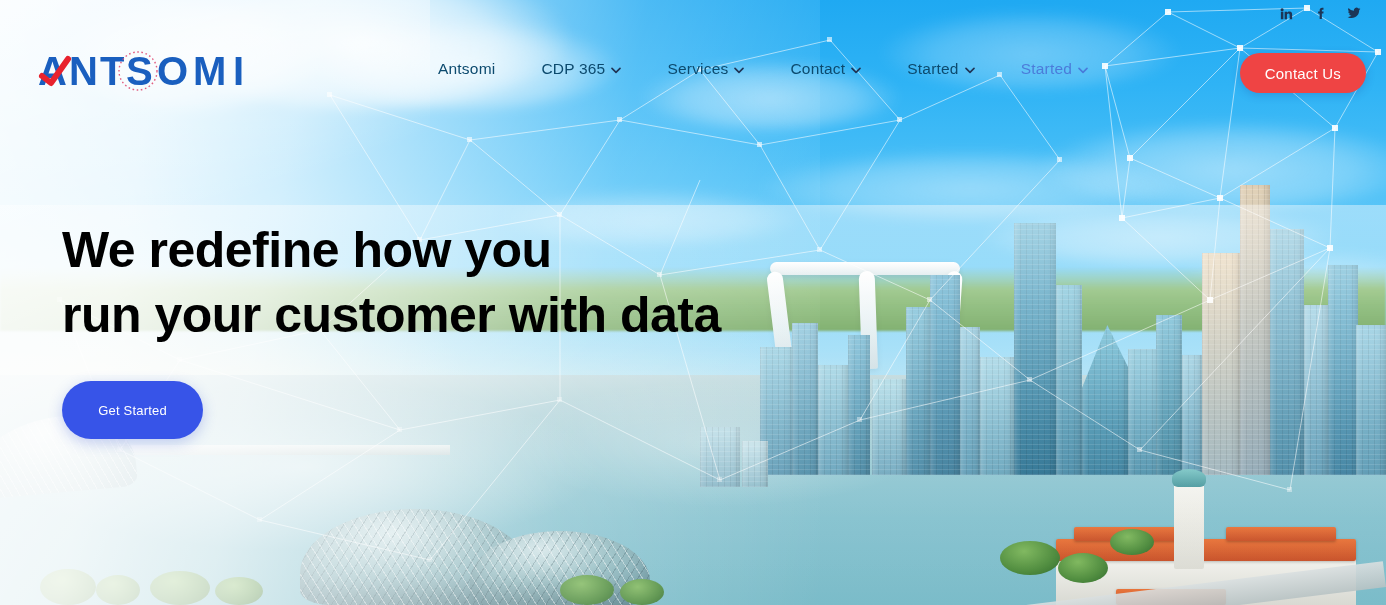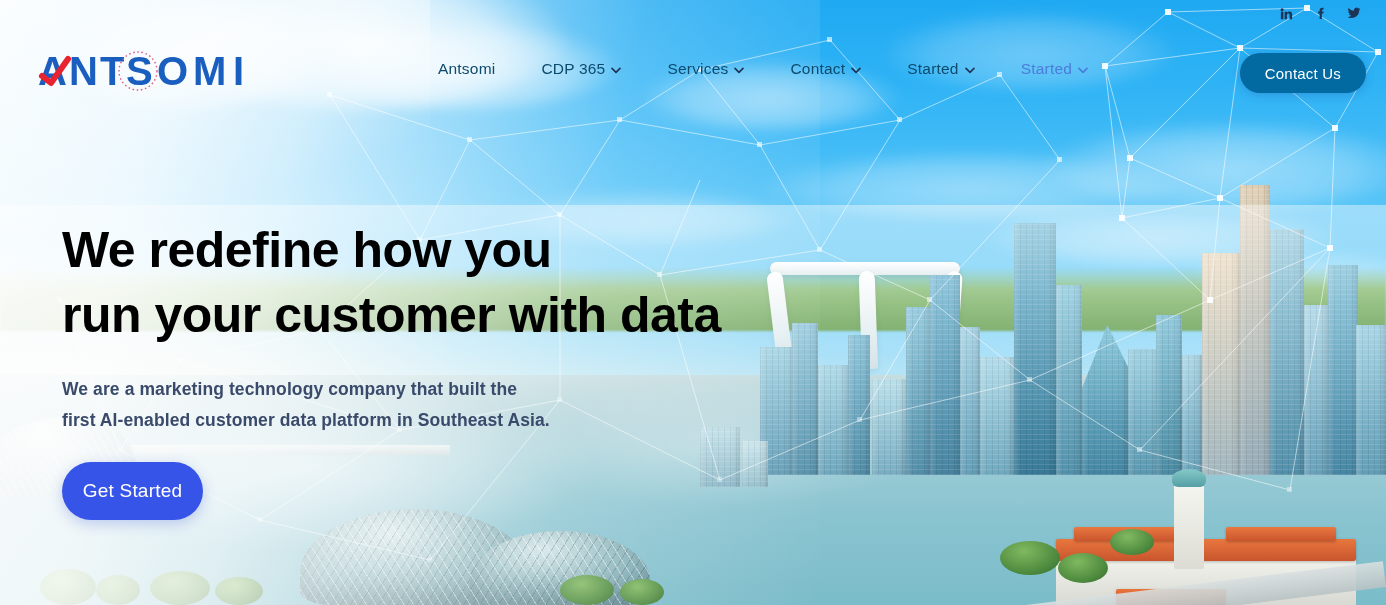--- a/index.html
+++ b/index.html
@@ -247,21 +247,21 @@
   }
   .mitem + .mitem{ margin-left:46px;text-align:right; }
   .mitem.dim{ color:#3f4fc8; opacity:.62; }
   .chev{
     width:10px; height:7px; display:inline-block;
     position:relative; top:1px;
   }
 
   .contact{
     position:absolute; right:20px; top:53px;
-    background:#0369a1;
+    background:#ef4444;
     color:#ffffff;
     border:none;
     border-radius:24px;
     padding:0 25px;
     height:40px;
     font-size:15px;
     font-family:inherit;
     letter-spacing:.2px;
     cursor:pointer;
     box-shadow:0 2px 10px rgba(32,48,140,.22);
@@ -283,27 +283,27 @@
   }
   .sub{
     margin-top:26px;
     font-size:17.5px;
     line-height:31px;
     color:#3a4a6b;
     font-weight:700;
     letter-spacing:.1px;
   }
   .cta{
-    margin-top:26px;
+    margin-top:33px;
     background:#3754e8;
     color:#fff;
     border:none;
     border-radius:30px;
     width:141px; height:58px;
-    font-size:19px;
+    font-size:13px;
     font-family:inherit;
     cursor:pointer;
     letter-spacing:.2px;
     box-shadow:0 4px 14px rgba(40,70,210,.25);
   }
 </style>
 </head>
 <body>
 
 <div class="stage">
@@ -559,20 +559,16 @@
     </nav>
 
     <button class="contact">Contact Us</button>
   </header>
 
   <section class="hero">
     <h1 class="h1">
       <span>We redefine how you</span><br>
       <span>run your customer with data</span>
     </h1>
-    <p class="sub">
-      <span>We are a marketing technology company that built the</span><br>
-      <span>first AI-enabled customer data platform in Southeast Asia.</span>
-    </p>
     <button class="cta">Get Started</button>
   </section>
 
 </div>
 
 </body></html>

